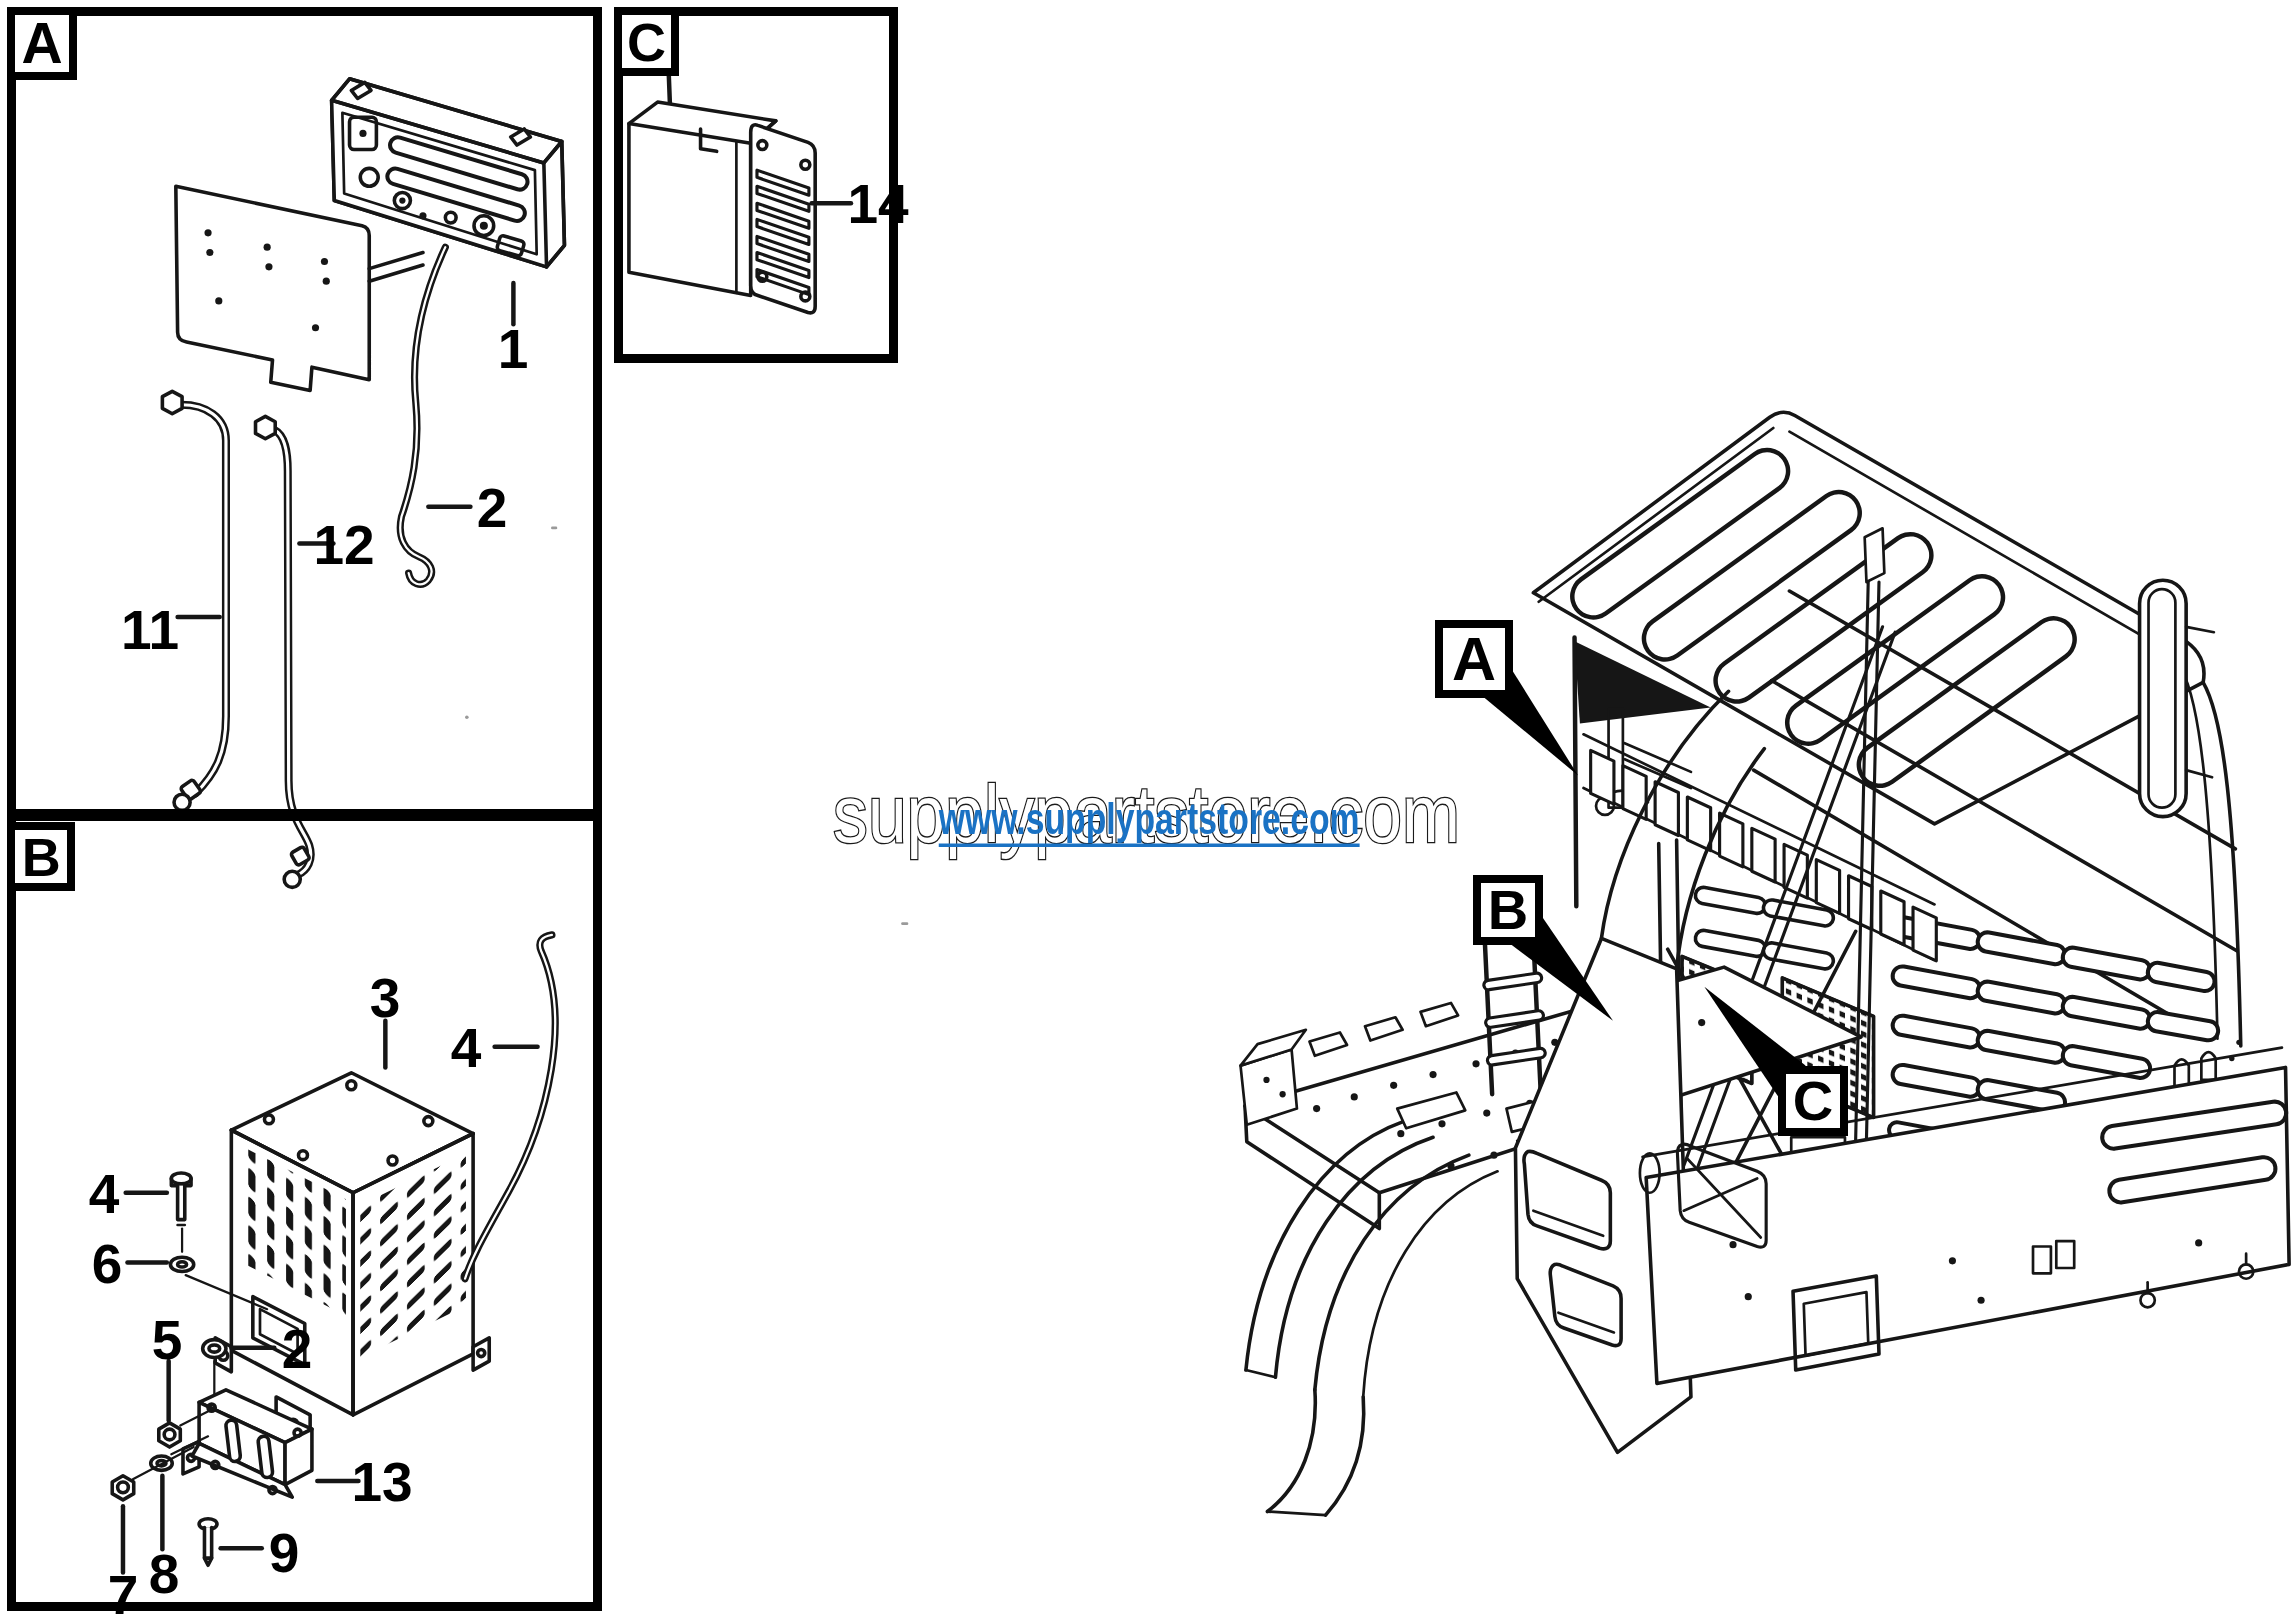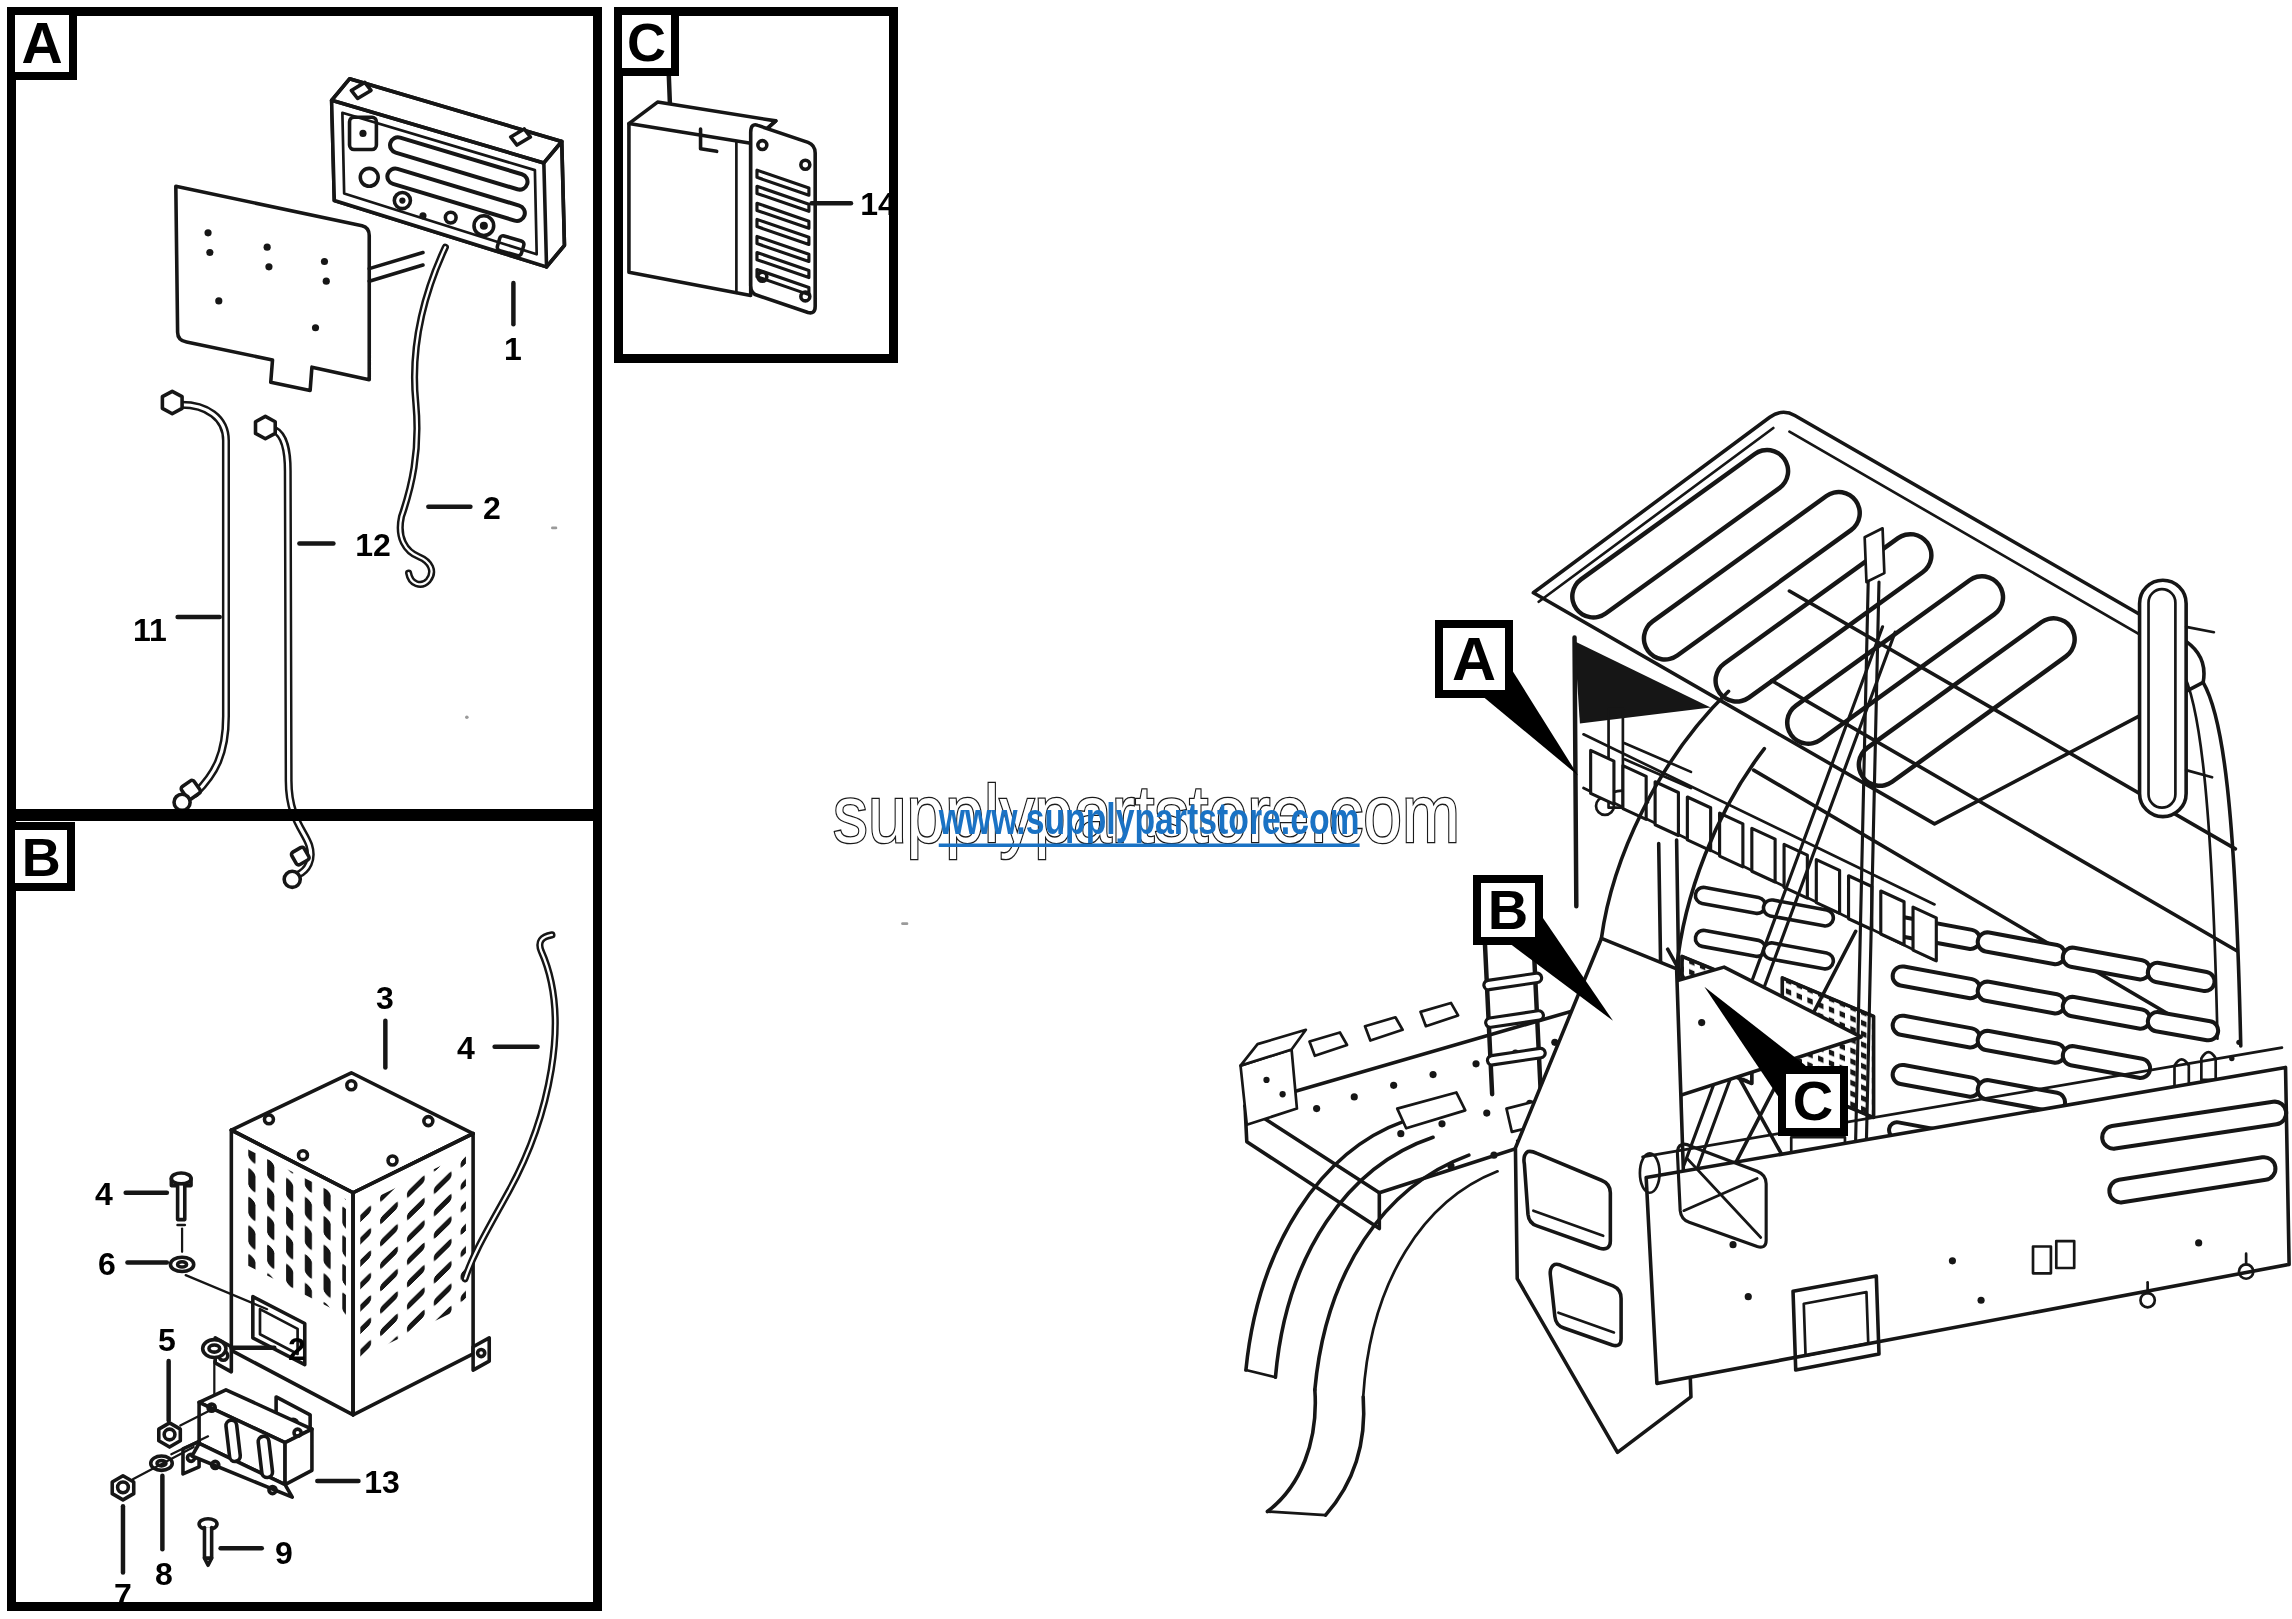--- a/index.html
+++ b/index.html
@@ -12,21 +12,21 @@
   #panelC{left:614px;top:7.2px;width:284px;height:356px;}
   .boxlabel{position:absolute;display:flex;align-items:center;justify-content:center;
             background:#fff;border:8px solid #000;box-sizing:border-box;
             font-weight:bold;color:#000;z-index:3;line-height:1;}
   #lblA{left:7.2px;top:7.2px;width:70px;height:73px;font-size:57px;}
   #lblB{left:7.2px;top:822px;width:68px;height:69px;font-size:54px;}
   #lblC{left:614px;top:7.2px;width:65px;height:69px;font-size:54px;}
   #tcA{left:1435px;top:620px;width:78px;height:78px;font-size:61px;}
   #tcB{left:1473px;top:875px;width:70px;height:70px;font-size:56px;}
   #tcC{left:1778px;top:1066px;width:70px;height:70px;font-size:56px;}
-  .pnum{position:absolute;transform:translate(-50%,-50%);font-weight:bold;font-size:32px;
+  .pnum{position:absolute;transform:translate(-50%,-50%);font-weight:bold;font-size:55px;
         color:#000;z-index:2;line-height:1;}
 </style>
 </head>
 <body>
 
 <div id="stage">
 
 <svg id="art" width="2293" height="1619" viewBox="0 0 2560 1808" xmlns="http://www.w3.org/2000/svg">
   <defs>
     <pattern id="ventV" width="21" height="32" patternUnits="userSpaceOnUse" patternTransform="matrix(1,0.51,0,1,0,0)">
@@ -504,21 +504,21 @@
 <div id="lblA" class="boxlabel">A</div>
 <div id="lblB" class="boxlabel">B</div>
 <div id="lblC" class="boxlabel">C</div>
 <div id="tcA" class="boxlabel">A</div>
 <div id="tcB" class="boxlabel">B</div>
 <div id="tcC" class="boxlabel">C</div>
 
 <div class="pnum" style="left:513px;top:349px">1</div>
 <div class="pnum" style="left:492px;top:508px">2</div>
 <div class="pnum" style="left:150px;top:630px">11</div>
-<div class="pnum" style="left:373px;top:545px">12</div>
+<div class="pnum" style="left:344px;top:545px">12</div>
 
 <div class="pnum" style="left:385px;top:998px">3</div>
 <div class="pnum" style="left:466px;top:1048px">4</div>
 <div class="pnum" style="left:104px;top:1194px">4</div>
 <div class="pnum" style="left:107px;top:1264px">6</div>
 <div class="pnum" style="left:297px;top:1349px">2</div>
 <div class="pnum" style="left:167px;top:1340px">5</div>
 <div class="pnum" style="left:382px;top:1482px">13</div>
 <div class="pnum" style="left:164px;top:1574px">8</div>
 <div class="pnum" style="left:123px;top:1595px">7</div>

